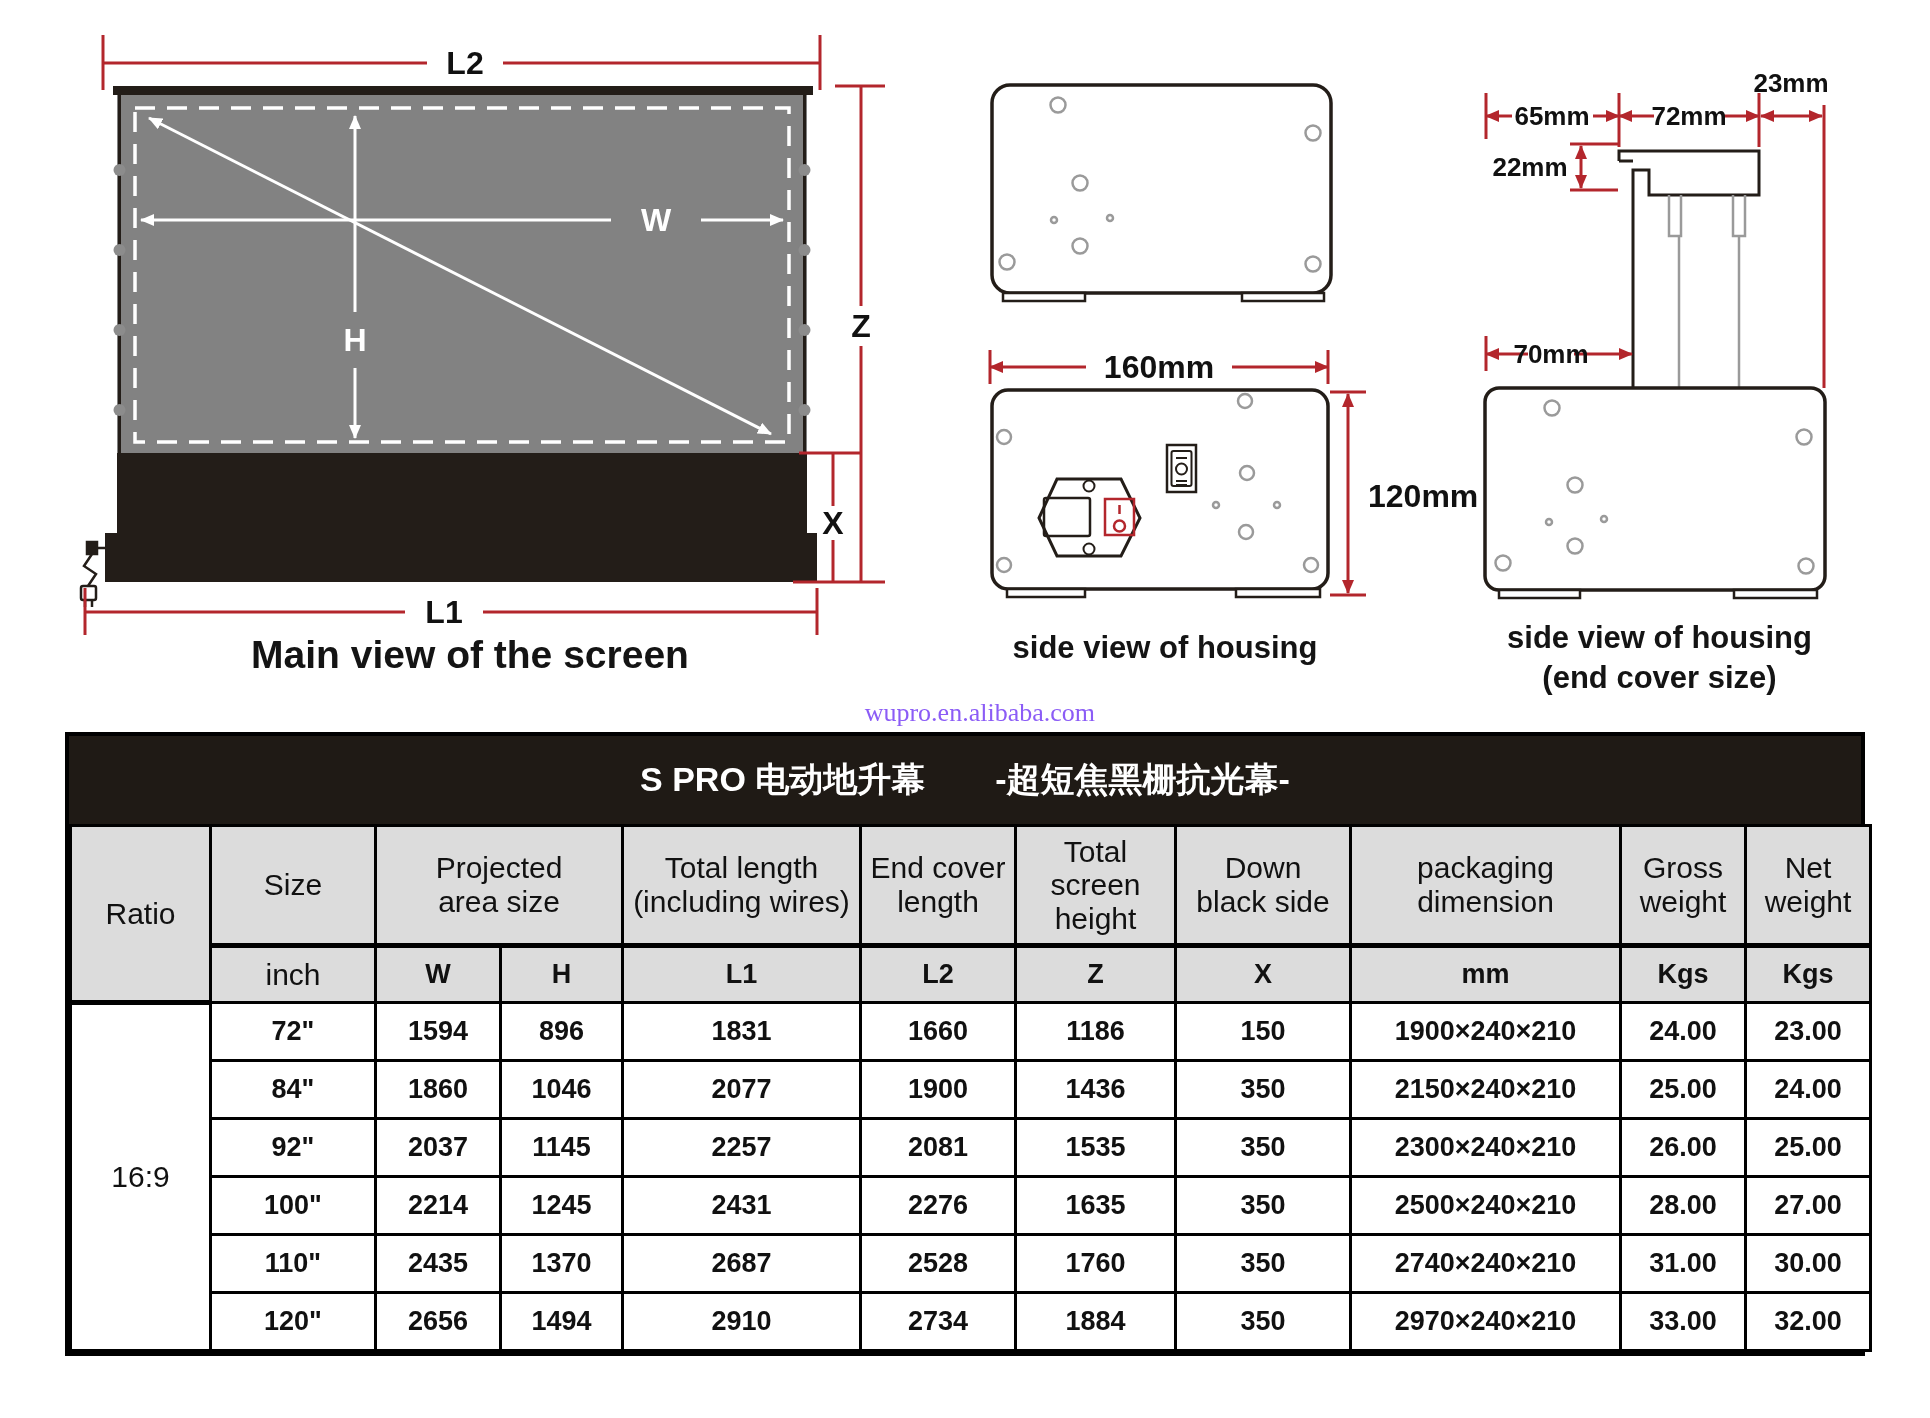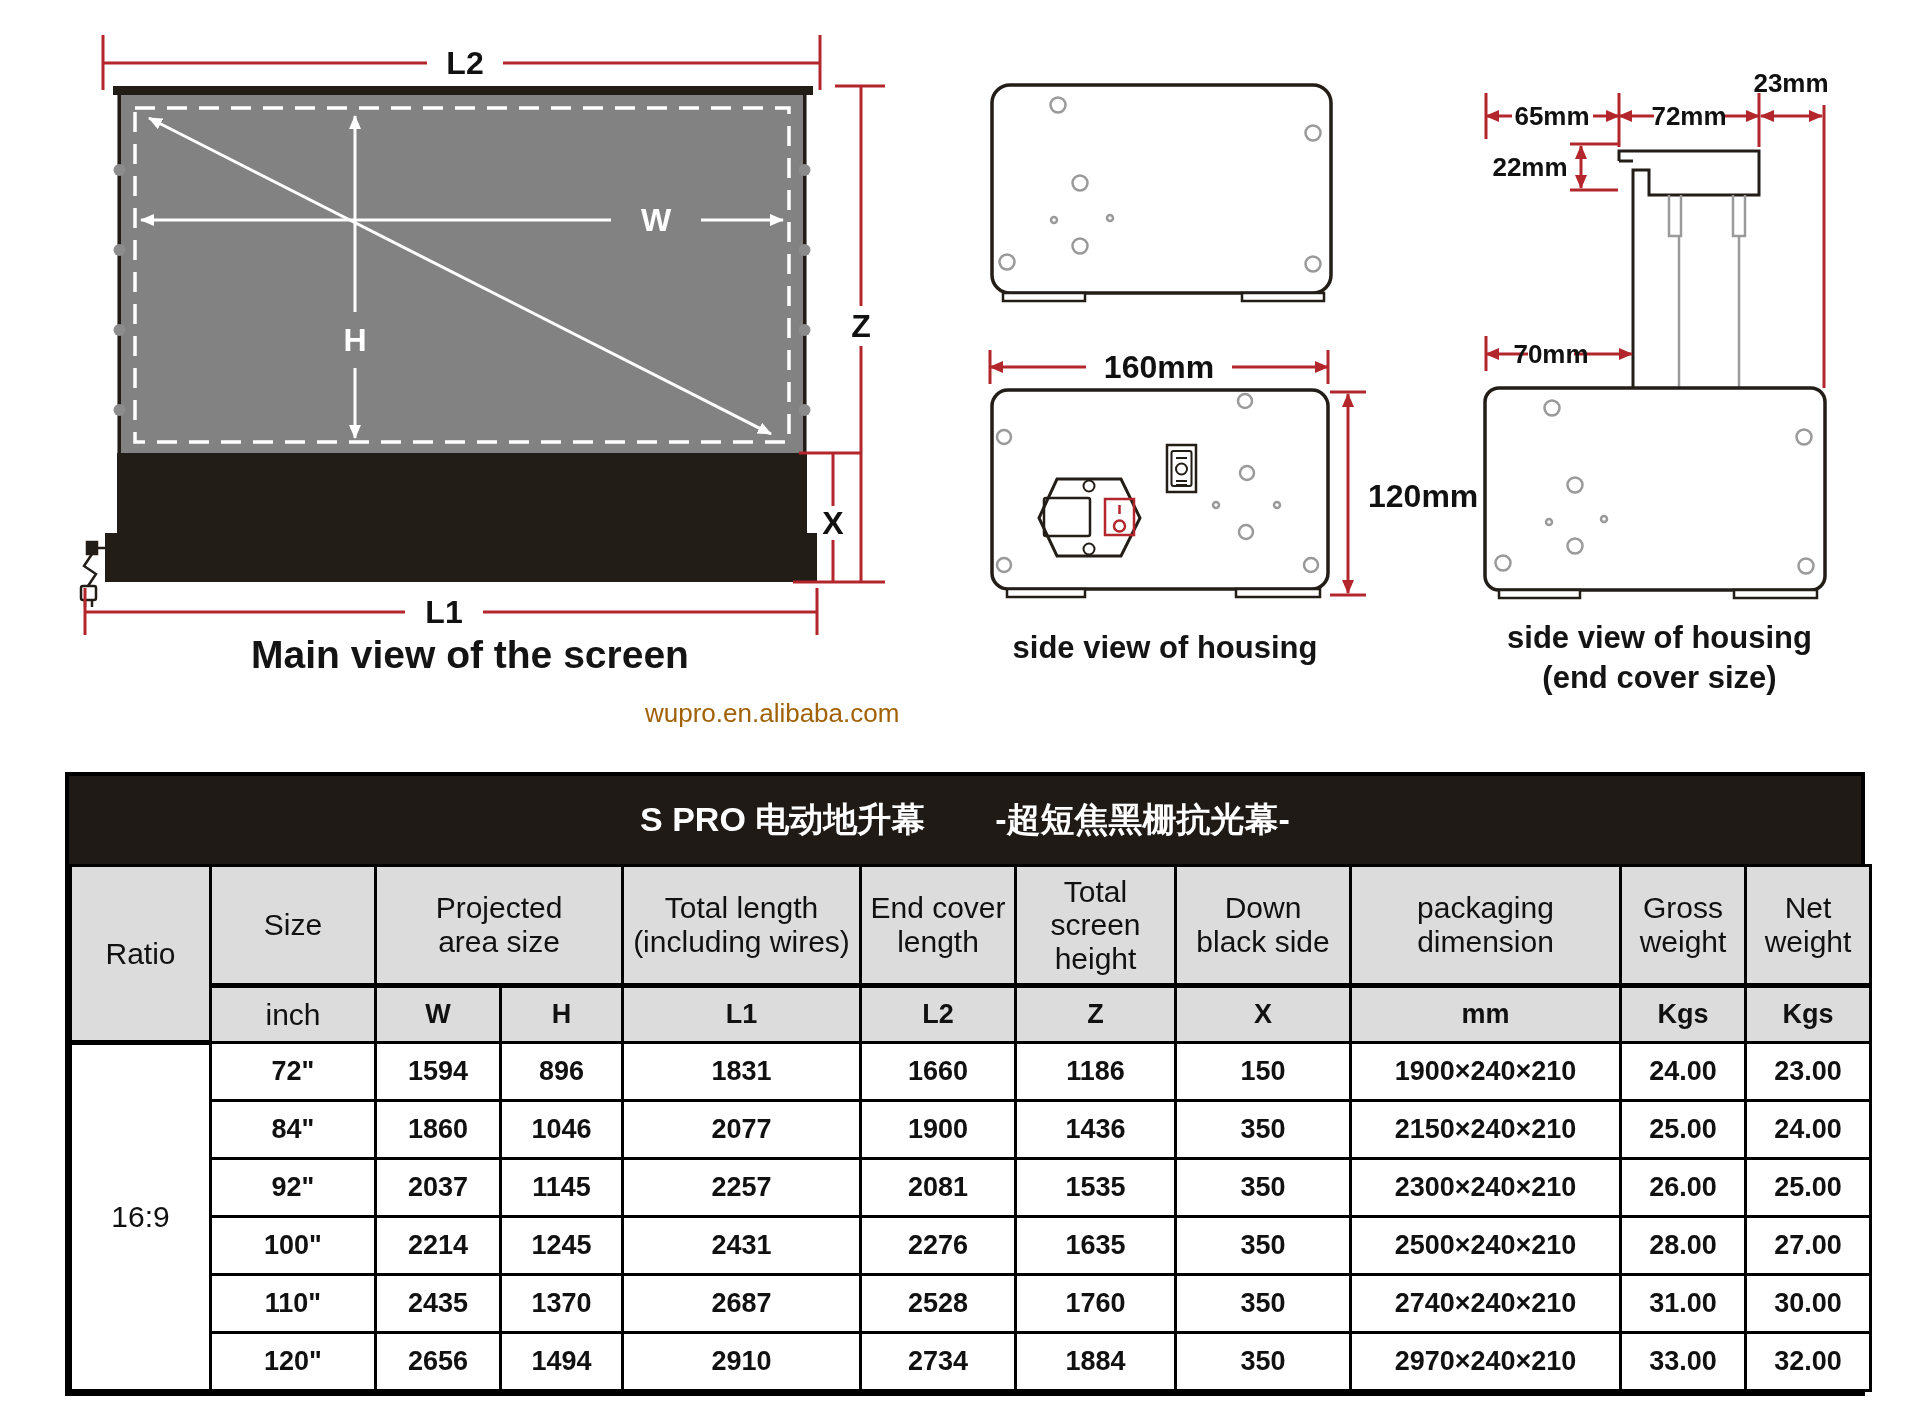--- a/index.html
+++ b/index.html
@@ -7,24 +7,24 @@
         font-family:"Liberation Sans",sans-serif;color:#111;}
   .fig{position:absolute;}
   svg text{font-family:"Liberation Sans",sans-serif;}
   .dim-label{font-size:32px;font-weight:bold;fill:#111;}
   .dim-label-sm{font-size:26px;font-weight:bold;fill:#111;}
   .screen-label{font-size:32px;font-weight:bold;fill:#ffffff;}
   .caption{position:absolute;text-align:center;font-weight:bold;color:#141414;}
   .caption-main{left:55px;top:636px;width:830px;font-size:39px;line-height:37px;}
   .caption-b{left:960px;top:630px;width:410px;font-size:31px;}
   .caption-c{left:1452px;top:618px;width:415px;font-size:31px;line-height:40px;}
-  .watermark{position:absolute;left:645px;top:698px;width:450px;text-align:left;
-             font-size:26px;color:#a16207;font-weight:normal;}
+  .watermark{position:absolute;left:645px;top:698px;width:450px;text-align:right;
+             font-size:26px;color:#8b5cf6;font-weight:normal;font-family:Liberation Serif, serif;}
   
-  .spec{position:absolute;left:65px;top:732px;width:1800px;border:4px solid #000;box-sizing:border-box;margin-top:40px;}
+  .spec{position:absolute;left:65px;top:732px;width:1800px;border:4px solid #000;box-sizing:border-box;}
   .spec-title{height:88px;background:#1f1a15;color:#fff;display:flex;align-items:center;
               justify-content:center;gap:70px;font-size:34px;font-weight:bold;}
   .spec table{width:100%;border-collapse:collapse;table-layout:fixed;}
   .spec th,.spec td{border:3px solid #000;text-align:center;vertical-align:middle;padding:0 2px;box-sizing:border-box;}
   .spec thead th{background:#dcdcdc;font-weight:normal;font-size:30px;white-space:pre-line;line-height:1.12;}
   .spec tr.names th{height:120px;border-bottom:5px solid #000;}
   .spec tr.units th{height:57px;font-weight:bold;font-size:27px;}
   .spec tr.units th.unit-plain{font-weight:normal;font-size:30px;}
   .spec tbody td{font-weight:bold;font-size:27px;height:58px;background:#fff;}
   .spec td.ratio-cell{font-weight:normal;font-size:30px;}

